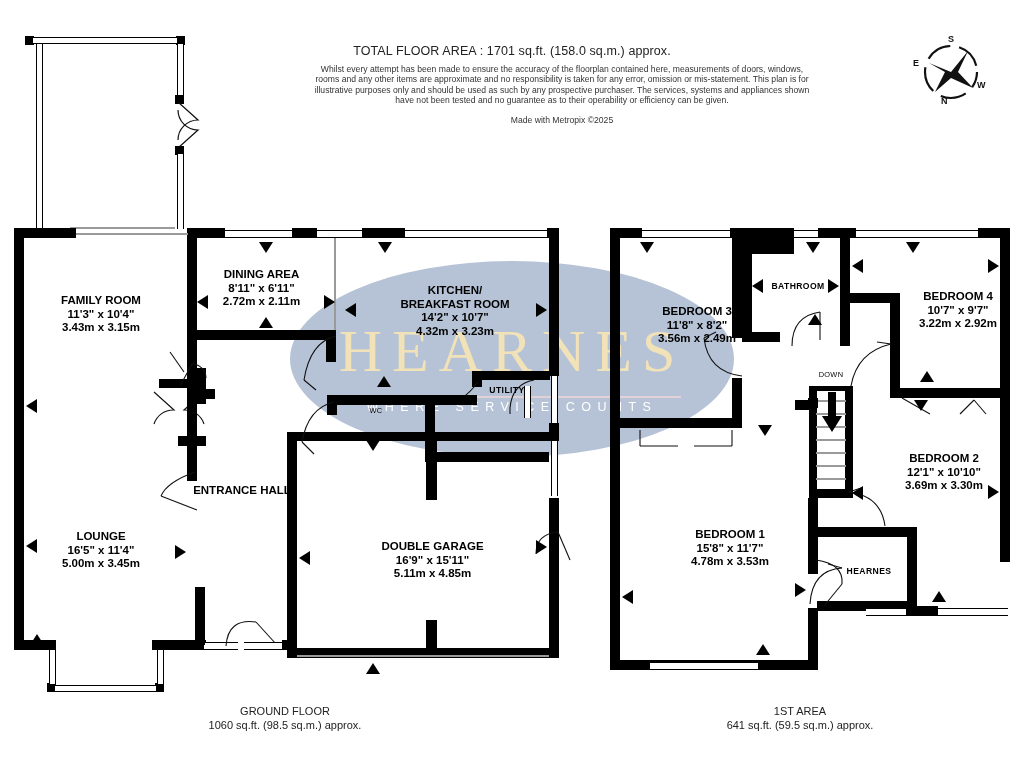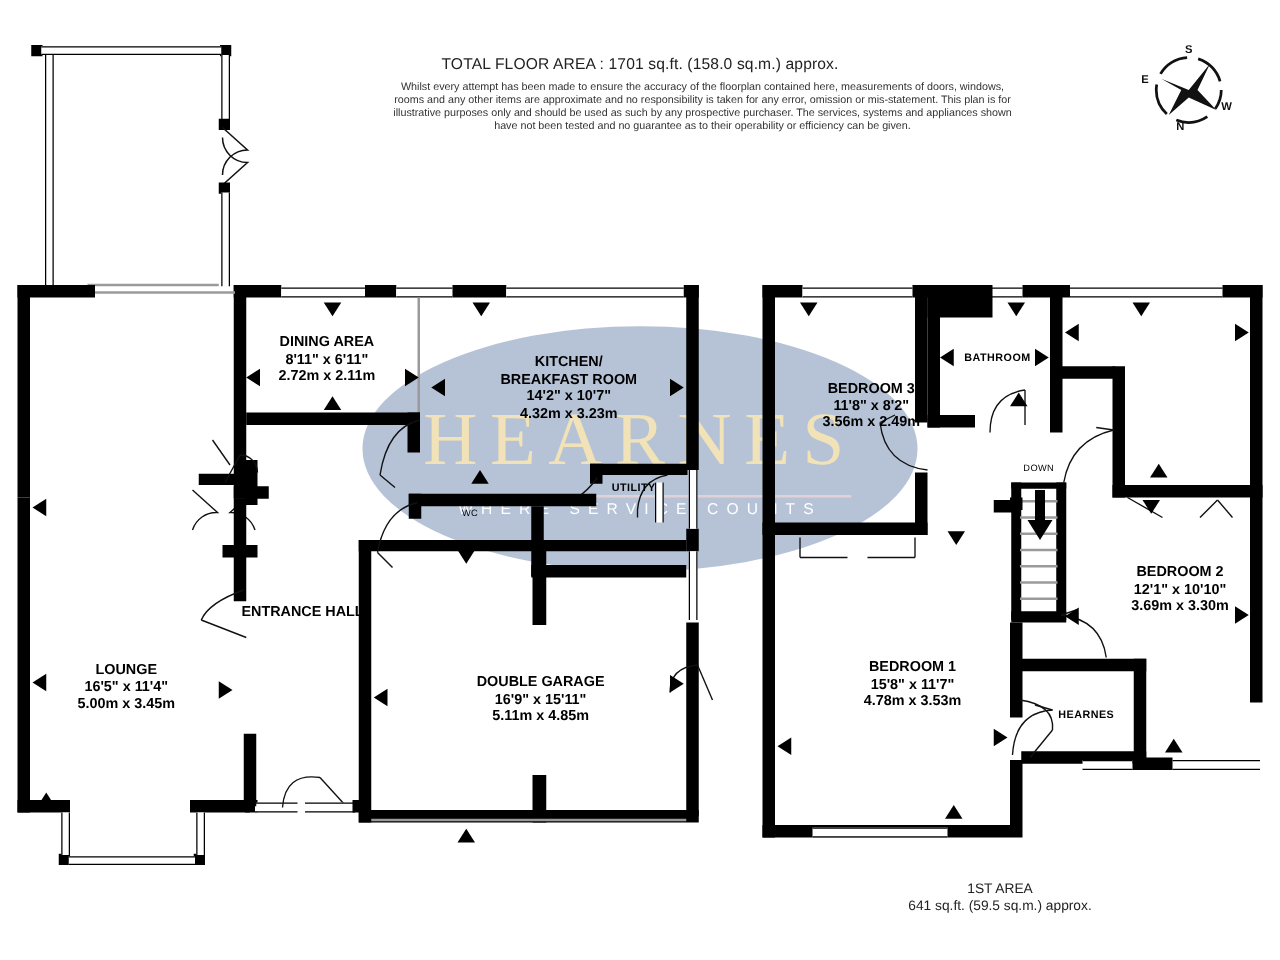--- a/index.html
+++ b/index.html
@@ -52,20 +52,21 @@
   #compass{position:absolute;left:915px;top:36px;width:72px;height:72px;}
   .cmp-l{position:absolute;font-size:9px;font-weight:bold;color:#111;}
 </style>
 </head>
 <body>
 
 <div id="stage">
 
   <div class="hdr-total">TOTAL FLOOR AREA : 1701 sq.ft. (158.0 sq.m.) approx.</div>
   <div class="hdr-disc">Whilst every attempt has been made to ensure the accuracy of the floorplan contained here, measurements of doors, windows, rooms and any other items are approximate and no responsibility is taken for any error, omission or mis-statement. This plan is for illustrative purposes only and should be used as such by any prospective purchaser. The services, systems and appliances shown have not been tested and no guarantee as to their operability or efficiency can be given.</div>
+  <div class="hdr-made">Made with Metropix ©2025</div>
 
   <div id="compass">
     <svg width="72" height="72" viewBox="0 0 72 72">
       <circle cx="36" cy="36" r="26" fill="none" stroke="#111" stroke-width="2.2" stroke-dasharray="26 9" stroke-dashoffset="10"></circle>
       <path d="M36,36 L53,15 L43,36 L58,52 L36,42 L20,56 L30,36 L14,27 Z" fill="#111"></path>
     </svg>
     <div class="cmp-l" style="left:33px;top:-2px;">S</div>
     <div class="cmp-l" style="left:62px;top:44px;">W</div>
     <div class="cmp-l" style="left:26px;top:60px;">N</div>
     <div class="cmp-l" style="left:-2px;top:22px;">E</div>
@@ -146,20 +147,25 @@
   <div class="wall" style="left:282px;top:640px;width:8px;height:10px;"></div>
 
   <div class="wall" style="left:187px;top:228px;width:10px;height:171px;"></div>
   <div class="wall" style="left:187px;top:389px;width:28px;height:10px;"></div>
   <svg class="swing" style="left:150px;top:388px;" width="58" height="36" viewBox="0 0 58 36">
     <path d="M4,4 L24,22 A20,20 0 0 0 4,36" fill="none" stroke="#111" stroke-width="1.1"></path>
     <path d="M54,4 L34,22 A20,20 0 0 1 54,36" fill="none" stroke="#111" stroke-width="1.1"></path>
   </svg>
   <div class="thin" style="left:76px;top:233px;width:112px;height:2px;"></div>
 
+  <div class="room-label" style="left:16px;top:294px;width:170px;">
+    <span>FAMILY ROOM</span><br>
+    <span>11'3"  x 10'4"</span><br>
+    <span>3.43m  x 3.15m</span>
+  </div>
 
   <div class="thin" style="left:334px;top:238px;width:2px;height:96px;"></div>
   <div class="wall" style="left:197px;top:330px;width:139px;height:10px;"></div>
   <div class="wall" style="left:326px;top:330px;width:10px;height:32px;"></div>
   <div class="arr up" style="left:259px;top:242px;"></div>
   <div class="arr dn" style="left:259px;top:317px;"></div>
   <div class="arr lf" style="left:197px;top:295px;"></div>
   <div class="arr rt" style="left:324px;top:295px;"></div>
 
   <div class="room-label" style="left:193px;top:268px;width:137px;">
@@ -238,20 +244,24 @@
 
   <div class="wall" style="left:196px;top:368px;width:10px;height:36px;"></div>
   <div class="wall" style="left:159px;top:379px;width:38px;height:9px;"></div>
   <svg class="swing" style="left:176px;top:356px;" width="36" height="34" viewBox="0 0 36 34">
     <path d="M4,30 L16,8 A14,14 0 0 1 30,22" fill="none" stroke="#111" stroke-width="1.1"></path>
   </svg>
   <svg class="swing" style="left:168px;top:350px;" width="30" height="32" viewBox="0 0 30 32">
     <line x1="2" y1="2" x2="16" y2="22" stroke="#111" stroke-width="1.1"></line>
   </svg>
 
+  <div class="floor-cap" style="left:150px;top:704px;width:270px;">
+    <span>GROUND FLOOR</span><br>
+    <span>1060 sq.ft. (98.5 sq.m.) approx.</span>
+  </div>
 
   <div class="wall" style="left:610px;top:228px;width:10px;height:442px;"></div>
   <div class="wall" style="left:610px;top:228px;width:32px;height:10px;"></div>
   <div class="win" style="left:642px;top:230px;width:88px;height:6px;"></div>
   <div class="wall" style="left:730px;top:228px;width:38px;height:10px;"></div>
   <div class="win" style="left:768px;top:230px;width:50px;height:6px;"></div>
   <div class="wall" style="left:818px;top:228px;width:38px;height:10px;"></div>
   <div class="win" style="left:856px;top:230px;width:122px;height:6px;"></div>
   <div class="wall" style="left:978px;top:228px;width:32px;height:10px;"></div>
   <div class="wall" style="left:1000px;top:228px;width:10px;height:320px;"></div>
@@ -295,20 +305,25 @@
   </div>
 
   <svg class="swing" style="left:636px;top:428px;" width="100" height="26" viewBox="0 0 100 26">
     <line x1="4" y1="2" x2="4" y2="18" stroke="#111" stroke-width="1.1"></line>
     <line x1="4" y1="18" x2="42" y2="18" stroke="#111" stroke-width="1.1"></line>
     <line x1="96" y1="2" x2="96" y2="18" stroke="#111" stroke-width="1.1"></line>
     <line x1="96" y1="18" x2="58" y2="18" stroke="#111" stroke-width="1.1"></line>
   </svg>
   <div class="arr up" style="left:758px;top:425px;"></div>
 
+  <div class="room-label" style="left:898px;top:290px;width:120px;">
+    <span>BEDROOM 4</span><br>
+    <span>10'7"  x 9'7"</span><br>
+    <span>3.22m  x 2.92m</span>
+  </div>
   <div class="wall" style="left:890px;top:388px;width:120px;height:10px;"></div>
   <div class="wall" style="left:890px;top:293px;width:10px;height:105px;"></div>
   <div class="arr dn" style="left:920px;top:371px;"></div>
   <svg class="swing" style="left:845px;top:340px;" width="52" height="54" viewBox="0 0 52 54">
     <path d="M46,4 Q12,12 6,46" fill="none" stroke="#111" stroke-width="1.1"></path>
     <line x1="46" y1="4" x2="32" y2="2" stroke="#111" stroke-width="1.1"></line>
   </svg>
   <svg class="swing" style="left:900px;top:396px;" width="104" height="26" viewBox="0 0 104 26">
     <line x1="2" y1="2" x2="30" y2="18" stroke="#111" stroke-width="1.1"></line>
     <line x1="60" y1="18" x2="74" y2="4" stroke="#111" stroke-width="1.1"></line>

